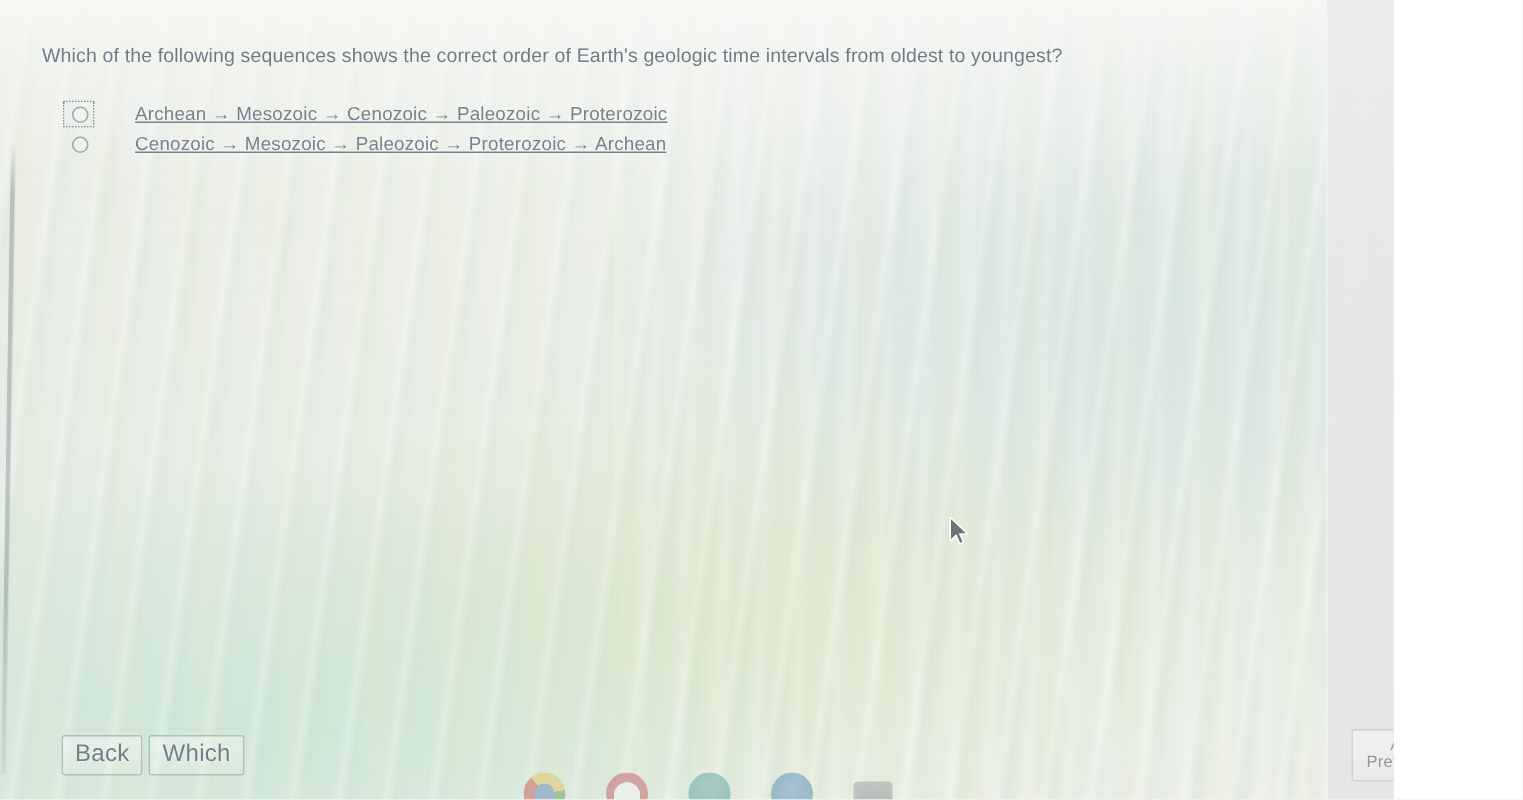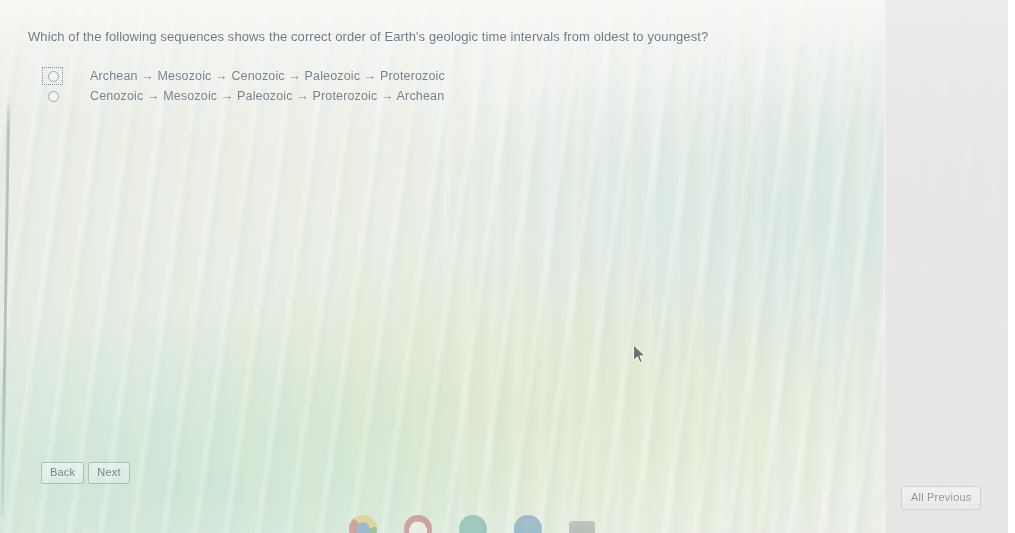--- a/index.html
+++ b/index.html
@@ -6,21 +6,21 @@
 
   html, body {
     width: 1015px;
     height: 533px;
     overflow: hidden;
     font-family: "Liberation Sans", sans-serif;
   }
 
   #screen {
     position: relative;
-    width: 1008px;
+    width: 929px;
     height: 533px;
     background: #e9ece8;
     overflow: hidden;
   }
 
   
   .bg-base {
     position: absolute; inset: 0;
     background:
       radial-gradient(ellipse 70% 55% at 18% 92%, rgba(186,226,206,0.55) 0%, rgba(186,226,206,0) 62%),
@@ -156,49 +156,51 @@
   }
   .option-row.focused .radio-focus { display: block; }
 
   .option-label {
     font-size: 12.5px;
     line-height: 17px;
     color: #75828d;
     letter-spacing: 0.15px;
     white-space: nowrap;
     text-shadow: 0 0 1.2px rgba(255,255,255,0.8);
+    text-decoration: underline;
   }
 
   
   .option-row:nth-child(1) .option-label { margin-left: 24px; }
   .option-row:nth-child(2) .option-label { margin-left: 24px; }
   .option-row:nth-child(3) .option-label { margin-left: 22px; margin-top: 43px; }
   .option-row:nth-child(4) .option-label { margin-left: 22px; }
 
   
   .nav-buttons {
     position: absolute;
     left: 41px; top: 462px;
     display: flex;
     gap: 4px;
   }
 
   .btn {
     font-family: "Liberation Sans", sans-serif;
-    font-size: 11px;
+    font-size: 16px;
     line-height: 1;
     color: #707e86;
     background: linear-gradient(180deg, rgba(255,255,255,0.40), rgba(240,243,238,0.25));
     border: 1px solid #b4bdbc;
     border-radius: 2px;
     padding: 4px 8px 5px;
     letter-spacing: 0.2px;
     text-shadow: 0 0 1.2px rgba(255,255,255,0.9);
     box-shadow: 0 0 1px rgba(255,255,255,0.5);
     cursor: default;
+    margin-top: 28px;
   }
 
   .all-previous {
     position: absolute;
     left: 901px; top: 486px;
     font-family: "Liberation Sans", sans-serif;
     font-size: 11px;
     line-height: 1;
     color: #8d9598;
     background: linear-gradient(180deg, #f1f1ef 0%, #eaeae8 100%);
@@ -295,21 +297,21 @@
         <div class="radio"></div>
       </div>
       <div class="option-label">Cenozoic → Mesozoic → Paleozoic → Proterozoic → Archean</div>
     </div>
 
 
   </div>
 
   <div class="nav-buttons">
     <button class="btn">Back</button>
-    <button class="btn">Next</button>
+    <button class="btn">Which</button>
   </div>
 
   <button class="all-previous">All Previous</button>
 
   <div class="taskbar">
     <div class="tb-icon tb-chrome"></div>
     <div class="tb-icon tb-red"></div>
     <div class="tb-icon tb-teal"></div>
     <div class="tb-icon tb-blue"></div>
     <div class="tb-icon tb-grey"></div>

